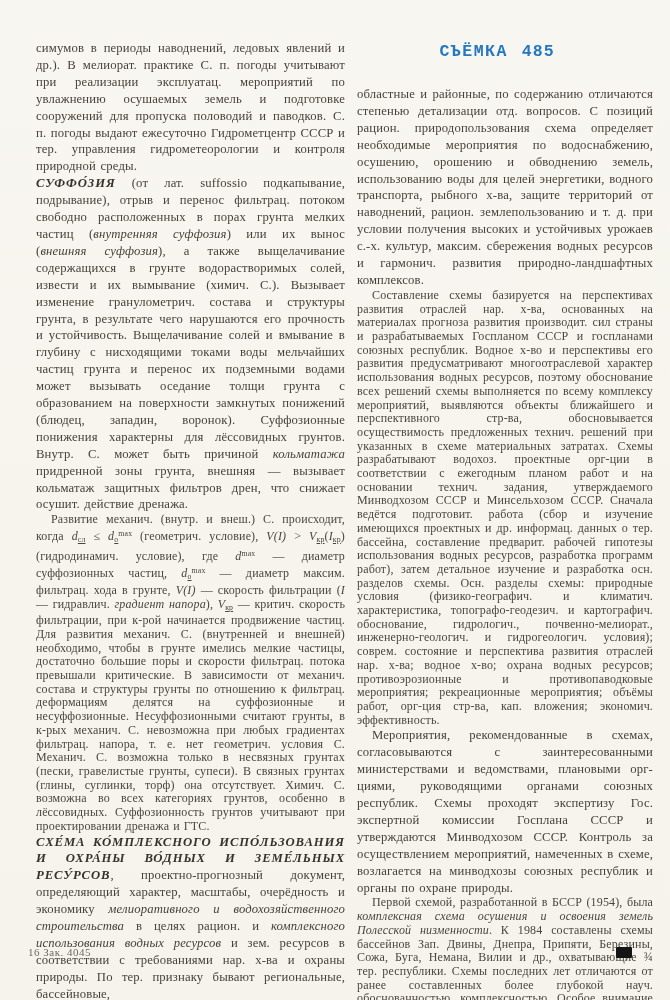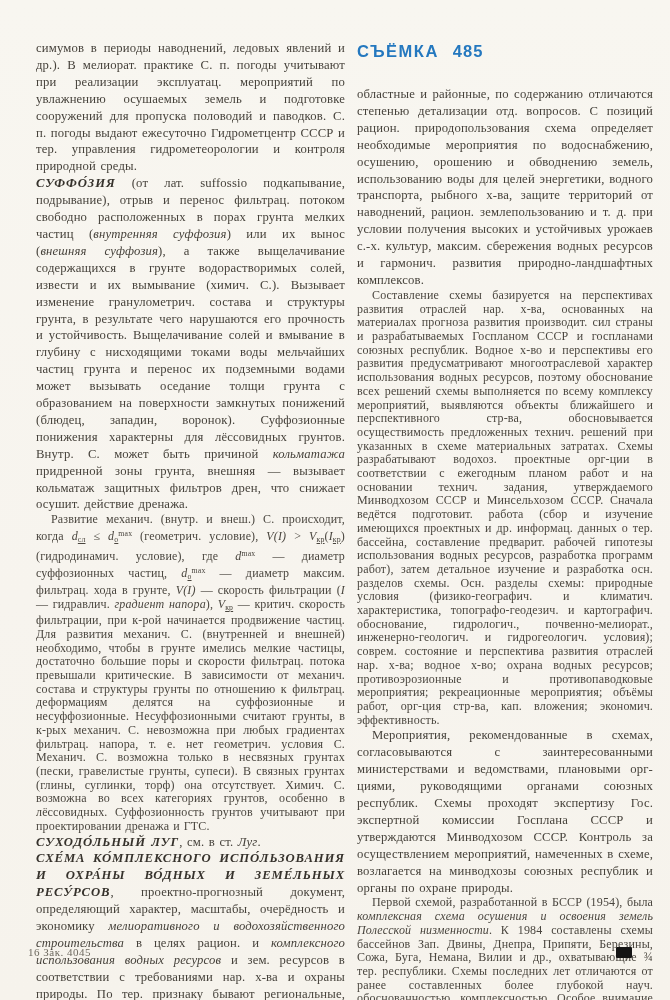--- a/index.html
+++ b/index.html
@@ -5,22 +5,22 @@
   html,body{margin:0;padding:0;background:#e8e6e0;}
   .page{
     position:relative;width:670px;height:1000px;margin:0 auto;
     background:linear-gradient(180deg,#f8f6f0 0%,#f7f4ee 60%,#f6f3ec 100%);
     overflow:hidden;
     font-family:"Liberation Serif","DejaVu Serif",serif;
     color:#45413a;
   }
   .runhead{
     position:absolute;top:42px;left:357px;width:280px;
-    text-align:left;
-    font-family:Liberation Sans, sans-serif;
+    text-align:center;
+    font-family:Liberation Mono, monospace;
     font-weight:bold;font-size:16.5px;letter-spacing:1.5px;
     color:#2478bf;
     white-space:nowrap;
   }
   .runhead .pagenum{margin-left:14px;letter-spacing:1px;}
   .col{position:absolute;top:40px;width:309px;}
   .col-left{left:36px;}
   .col-right{left:357px;top:86px;width:296px;}
   .para{
     margin:0;text-align:justify;
@@ -51,21 +51,20 @@
 <div class="page">
 
   <div class="runhead">
     <span>СЪЁМКА</span><span class="pagenum">485</span>
   </div>
 
   <div class="col col-left">
       <p class="para"><span>симумов в периоды наводнений, ледовых явлений и др.). В мелиорат. практике С. п. погоды учитывают при реализации эксплуатац. мероприятий по увлажнению осушаемых земель и подготовке сооружений для пропуска половодий и паводков. С. п. погоды выдают ежесуточно Гидрометцентр СССР и тер. управления гидрометеорологии и контроля природной среды.</span></p>
       <p class="para"><span class="b">СУФФО́ЗИЯ</span><span> (от лат. suffossio подкапывание, подрывание), отрыв и перенос фильтрац. потоком свободно расположенных в порах грунта мелких частиц (</span><span class="i">внутренняя суффозия</span><span>) или их вынос (</span><span class="i">внешняя суффозия</span><span>), а также выщелачивание содержащихся в грунте водорастворимых солей, извести и их вымывание (химич. С.). Вызывает изменение гранулометрич. состава и структуры грунта, в результате чего нарушаются его прочность и устойчивость. Выщелачивание солей и вмывание в глубину с нисходящими токами воды мельчайших частиц грунта и перенос их подземными водами может вызывать оседание толщи грунта с образованием на поверхности замкнутых понижений (блюдец, западин, воронок). Суффозионные понижения характерны для лёссовидных грунтов. Внутр. С. может быть причиной </span><span class="i">кольматажа</span><span> придренной зоны грунта, внешняя — вызывает кольматаж защитных фильтров дрен, что снижает осушит. действие дренажа.</span></p>
       <p class="para small indent"><span>Развитие механич. (внутр. и внеш.) С. происходит, когда </span><span class="i">d</span><span class="sub">сл</span><span> ≤ </span><span class="i">d</span><span class="sub">о</span><span class="sup">max</span><span> (геометрич. условие), </span><span class="i">V(I)</span><span> &gt; </span><span class="i">V</span><span class="sub">кр</span><span>(</span><span class="i">I</span><span class="sub">кр</span><span>) (гидродинамич. условие), где </span><span class="i">d</span><span class="sup">max</span><span> — диаметр суффозионных частиц, </span><span class="i">d</span><span class="sub">о</span><span class="sup">max</span><span> — диаметр максим. фильтрац. хода в грунте, </span><span class="i">V(I)</span><span> — скорость фильтрации (</span><span class="i">I</span><span> — гидравлич. </span><span class="i">градиент напора</span><span>), </span><span class="i">V</span><span class="sub">кр</span><span> — критич. скорость фильтрации, при к-рой начинается продвижение частиц. Для развития механич. С. (внутренней и внешней) необходимо, чтобы в грунте имелись мелкие частицы, достаточно большие поры и скорости фильтрац. потока превышали критические. В зависимости от механич. состава и структуры грунты по отношению к фильтрац. деформациям делятся на суффозионные и несуффозионные. Несуффозионными считают грунты, в к-рых механич. С. невозможна при любых градиентах фильтрац. напора, т. е. нет геометрич. условия С. Механич. С. возможна только в несвязных грунтах (пески, гравелистые грунты, супеси). В связных грунтах (глины, суглинки, торф) она отсутствует. Химич. С. возможна во всех категориях грунтов, особенно в лёссовидных. Суффозионность грунтов учитывают при проектировании дренажа и ГТС.</span></p>
-      <p class="para"><span class="b">СУХОДО́ЛЬНЫЙ ЛУГ</span><span>, см. в ст. </span><span class="i">Луг</span><span>.</span></p>
       <p class="para"><span class="b">СХЕ́МА КО́МПЛЕКСНОГО ИСПО́ЛЬЗОВАНИЯ И ОХРА́НЫ ВО́ДНЫХ И ЗЕМЕ́ЛЬНЫХ РЕСУ́РСОВ</span><span>, проектно-прогнозный документ, определяющий характер, масштабы, очерёдность и экономику </span><span class="i">мелиоративного и водохозяйственного строительства</span><span> в целях рацион. и </span><span class="i">комплексного использования водных ресурсов</span><span> и зем. ресурсов в соответствии с требованиями нар. х-ва и охраны природы. По тер. признаку бывают региональные, бассейновые,</span></p>
     </div>
 
   <div class="col col-right">
       <p class="para"><span>областные и районные, по содержанию отличаются степенью детализации отд. вопросов. С позиций рацион. природопользования схема определяет необходимые мероприятия по водоснабжению, осушению, орошению и обводнению земель, использованию воды для целей энергетики, водного транспорта, рыбного х-ва, защите территорий от наводнений, рацион. землепользованию и т. д. при условии получения высоких и устойчивых урожаев с.-х. культур, максим. сбережения водных ресурсов и гармонич. развития природно-ландшафтных комплексов.</span></p>
       <p class="para small indent"><span>Составление схемы базируется на перспективах развития отраслей нар. х-ва, основанных на материалах прогноза развития производит. сил страны и разрабатываемых Госпланом СССР и госпланами союзных республик. Водное х-во и перспективы его развития предусматривают многоотраслевой характер использования водных ресурсов, поэтому обоснование всех решений схемы выполняется по всему комплексу мероприятий, выявляются объекты ближайшего и перспективного стр-ва, обосновывается осуществимость предложенных технич. решений при указанных в схеме материальных затратах. Схемы разрабатывают водохоз. проектные орг-ции в соответствии с ежегодным планом работ и на основании технич. задания, утверждаемого Минводхозом СССР и Минсельхозом СССР. Сначала ведётся подготовит. работа (сбор и изучение имеющихся проектных и др. информац. данных о тер. бассейна, составление предварит. рабочей гипотезы использования водных ресурсов, разработка программ работ), затем детальное изучение и разработка осн. разделов схемы. Осн. разделы схемы: природные условия (физико-географич. и климатич. характеристика, топографо-геодезич. и картографич. обоснование, гидрологич., почвенно-мелиорат., инженерно-геологич. и гидрогеологич. условия); соврем. состояние и перспектива развития отраслей нар. х-ва; водное х-во; охрана водных ресурсов; противоэрозионные и противопаводковые мероприятия; рекреационные мероприятия; объёмы работ, орг-ция стр-ва, кап. вложения; экономич. эффективность.</span></p>
       <p class="para indent"><span>Мероприятия, рекомендованные в схемах, согласовываются с заинтересованными министерствами и ведомствами, плановыми орг-циями, руководящими органами союзных республик. Схемы проходят экспертизу Гос. экспертной комиссии Госплана СССР и утверждаются Минводхозом СССР. Контроль за осуществлением мероприятий, намеченных в схеме, возлагается на минводхозы союзных республик и органы по охране природы.</span></p>
       <p class="para small indent"><span>Первой схемой, разработанной в БССР (1954), была </span><span class="i">комплексная схема осушения и освоения земель Полесской низменности</span><span>. К 1984 составлены схемы бассейнов Зап. Двины, Днепра, Припяти, Березины, Сожа, Буга, Немана, Вилии и др., охватывающие ¾ тер. республики. Схемы последних лет отличаются от ранее составленных более глубокой науч. обоснованностью, комплексностью. Особое внимание уделяется вопросам охраны природы и рекреационному использованию территорий. </span><span class="i fr">Л. Д. Буткевич.</span></p>
       <p class="para"><span class="b">СУФФО ПО́ЧВЕННАЯ</span><span>, составление </span><span class="i">почвенных может</span><span> на основе полевых исследований; один из видов </span><span class="i">обследований почвенных</span></p>
     </div>

